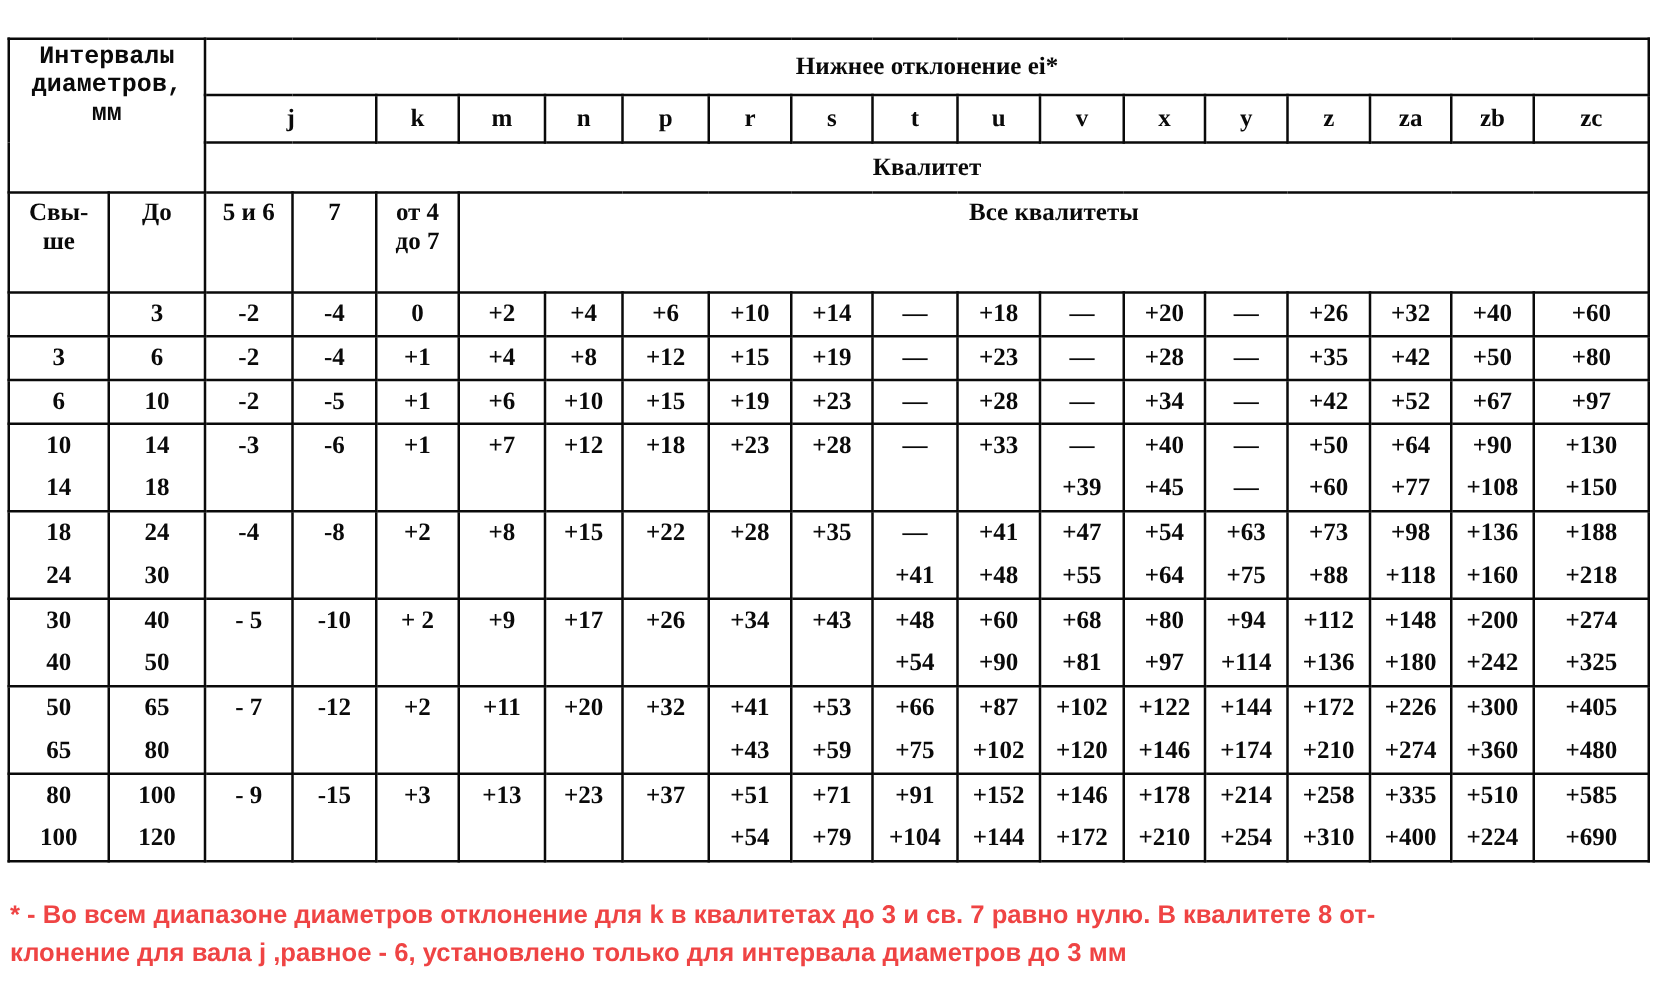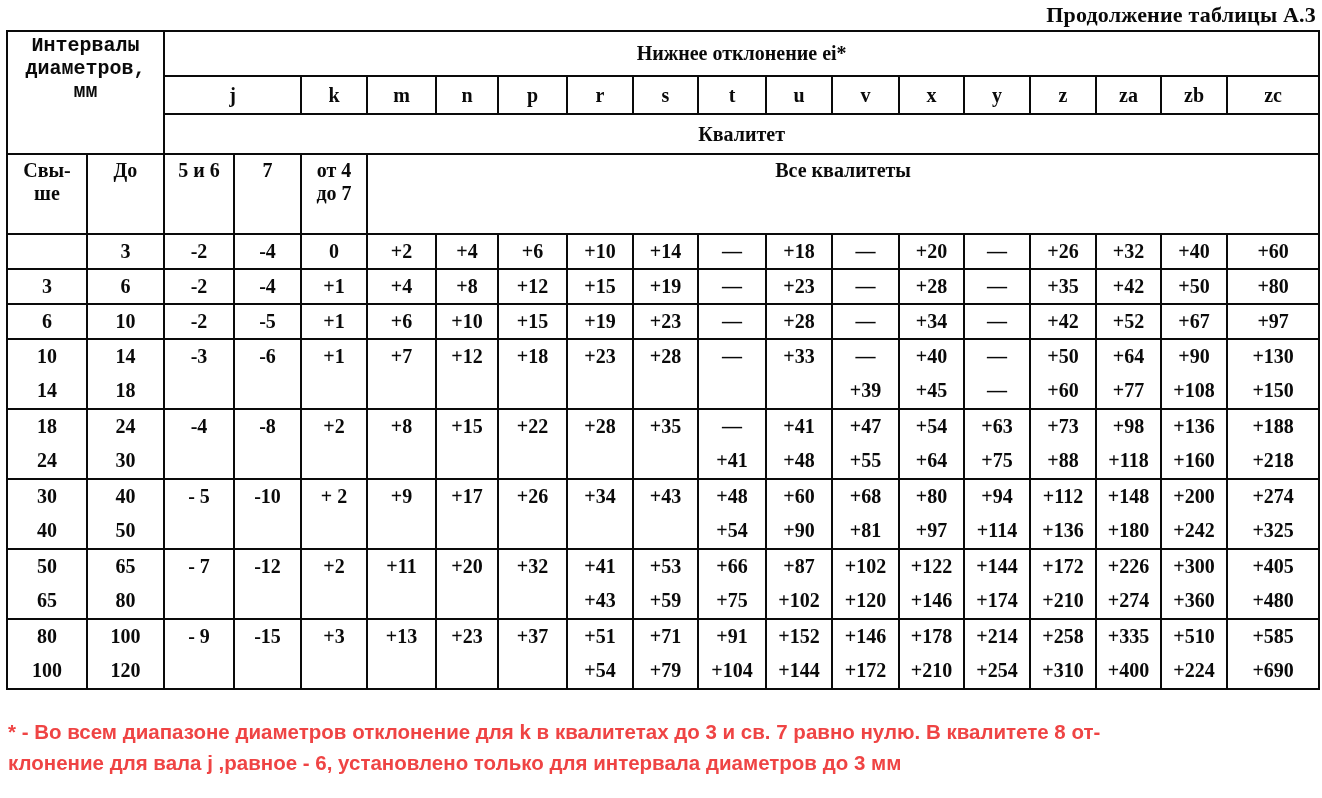--- a/index.html
+++ b/index.html
@@ -24,21 +24,20 @@
   .two .v2{line-height:32px;height:32px;}
   .footnote{position:absolute;left:8px;top:716px;width:1308px;
             font-family:"Liberation Sans",sans-serif;font-weight:700;font-size:20.5px;
             line-height:31px;color:#ef4444;}
 </style>
 </head>
 <body>
 
 <div class="page">
 
-  <div class="title">Продолжение таблицы А.3</div>
 
   <table class="dev">
     <colgroup>
       <col style="width:80px">
         <col style="width:77px">
       <col style="width:70px">
         <col style="width:67px">
       <col style="width:66px">
         <col style="width:69px">
         <col style="width:62px">

